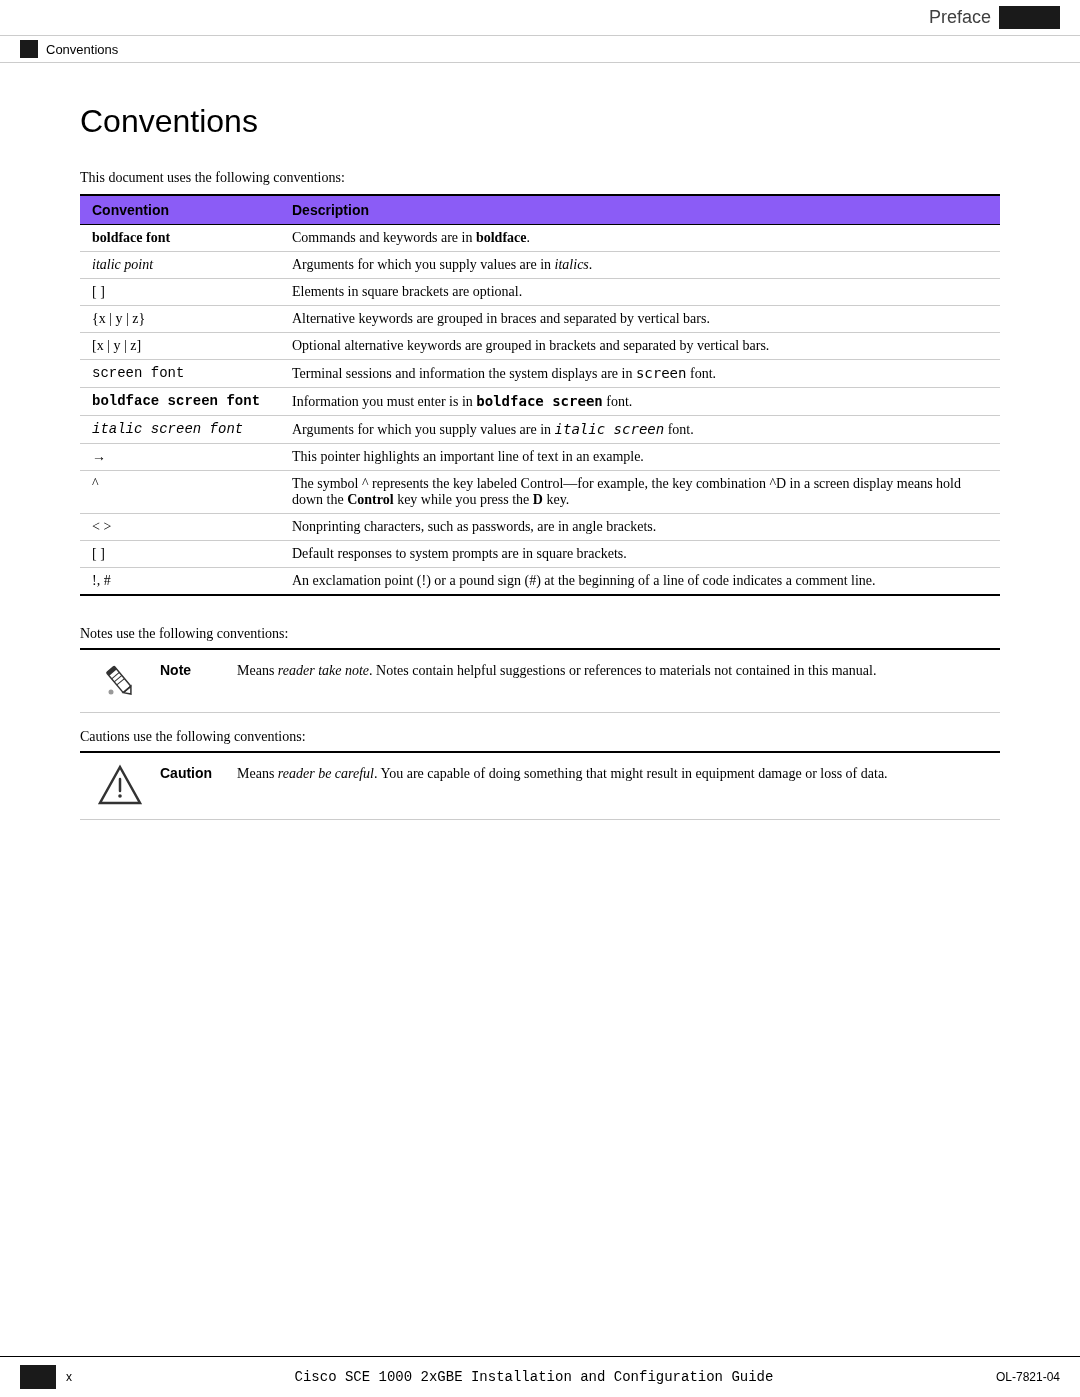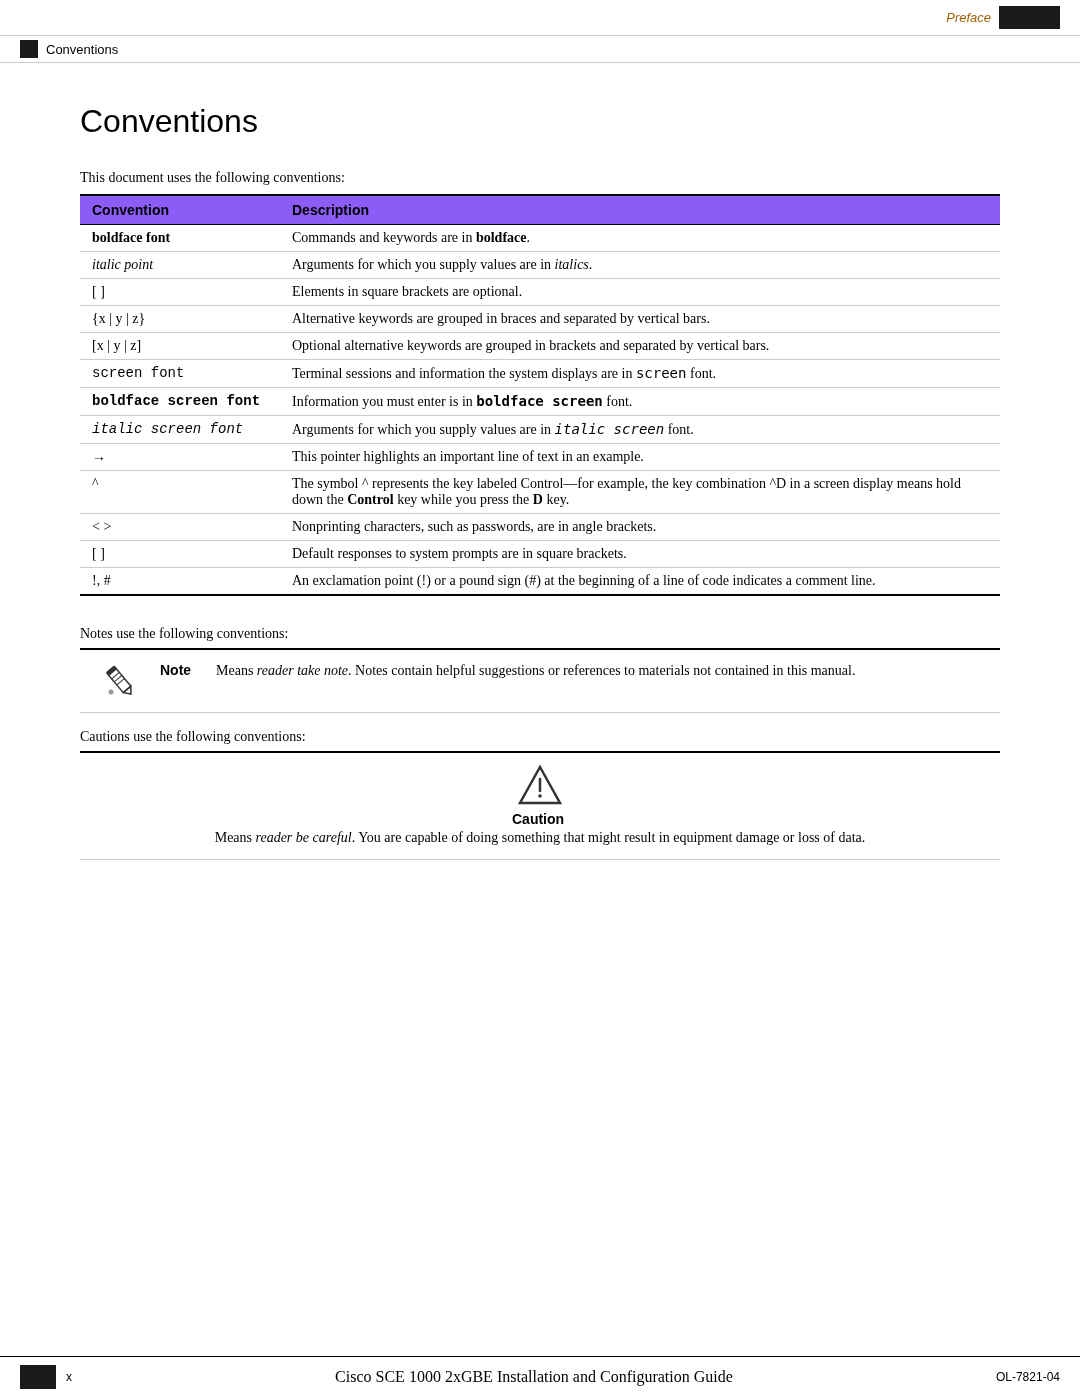--- a/index.html
+++ b/index.html
@@ -15,24 +15,23 @@
 
     
     .header-bar {
       display: flex;
       justify-content: flex-end;
       align-items: center;
       padding: 6px 20px;
       border-bottom: 1px solid #ccc;
     }
     .header-preface {
-      font-size: 13px;
-      color: #a16207;
-      font-family: Arial, sans-serif;
-      font-style: italic;
+      font-size: 18px;
+      color: #404040;
+      font-family: Arial, sans-serif;
     }
     .header-tab {
       background: #1a1a1a;
       color: #fff;
       padding: 4px 16px;
       font-size: 13px;
       font-family: Arial, sans-serif;
       margin-left: 8px;
     }
 
@@ -130,54 +129,53 @@
       background: #1a1a1a;
       width: 36px;
       height: 24px;
       display: inline-block;
     }
     .footer-page {
       font-size: 12px;
       font-family: Arial, sans-serif;
     }
     .footer-title {
-      font-size: 16px;
-      font-family: Liberation Serif, serif;
+      font-size: 14px;
+      font-family: Liberation Mono, monospace;
     }
     .footer-number {
       font-size: 12px;
       font-family: Arial, sans-serif;
     }
 
     
     .note-row {
       display: flex;
       align-items: flex-start;
       border-top: 2px solid #000;
       border-bottom: 1px solid #ccc;
       padding: 10px 0;
       margin-bottom: 0;
     }
     .caution-row {
       display: flex;
-      align-items: center;
+      align-items: flex-start;
       border-top: 2px solid #000;
       border-bottom: 1px solid #ccc;
       padding: 10px 0;
-      flex-direction: column;
     }
     .icon-cell {
       width: 80px;
       flex-shrink: 0;
       display: flex;
       justify-content: center;
       padding-top: 0;
     }
     .label-cell {
-      width: 56px;
+      width: 77px;
       flex-shrink: 0;
       font-weight: bold;
       font-family: Arial, Helvetica, sans-serif;
       font-size: 14px;
       padding-top: 2px;
     }
     .desc-cell {
       flex: 1;
       font-size: 14px;
       line-height: 1.6;

